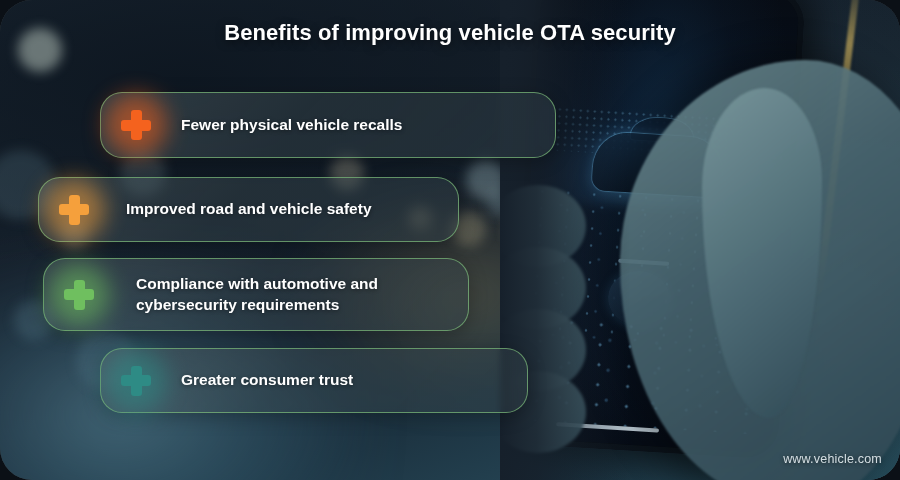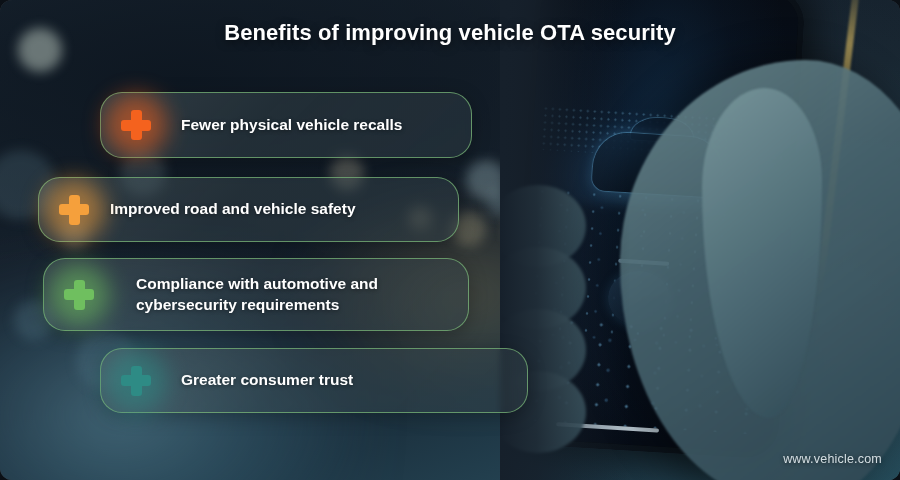--- a/index.html
+++ b/index.html
@@ -6,21 +6,21 @@
     margin: 0;
     padding: 0;
     background: #0b1016;
   }
 
   #infographic {
     position: relative;
     width: 900px;
     height: 480px;
     overflow: hidden;
-    border-radius: 12px;
+    border-radius: 32px;
     font-family: "Liberation Sans", sans-serif;
     background: #404040;
     isolation: isolate;
     text-decoration: underline;
   }
 
   
   .bg-base {
     position: absolute;
     inset: 0;
@@ -339,25 +339,25 @@
   .card-text {
     color: #ffffff;
     font-size: 15.5px;
     font-weight: bold;
     line-height: 1.32;
     text-shadow: 0 1px 4px rgba(0,0,0,0.45);
     white-space: pre-line;
   }
 
   
-  #card-0 { left: 100px; top: 92px;  width: 372px; height: 66px;  padding: 0 18px; }
+  #card-0 { left: 100px; top: 92px;  width: 456px; height: 66px;  padding: 0 18px; }
   #card-0 .card-text { margin-left: 28px; }
 
   #card-1 { left: 38px;  top: 177px; width: 421px; height: 65px;  padding: 0 18px; }
-  #card-1 .card-text { margin-left: 19px; }
+  #card-1 .card-text { margin-left: 35px; }
 
   #card-2 { left: 43px;  top: 258px; width: 426px; height: 73px;  padding: 0 18px; }
   #card-2 .card-text { margin-left: 40px; }
 
   #card-3 { left: 100px; top: 348px; width: 428px; height: 65px;  padding: 0 18px; }
   #card-3 .card-text { margin-left: 28px; }
 
   
   .watermark {
     position: absolute;

